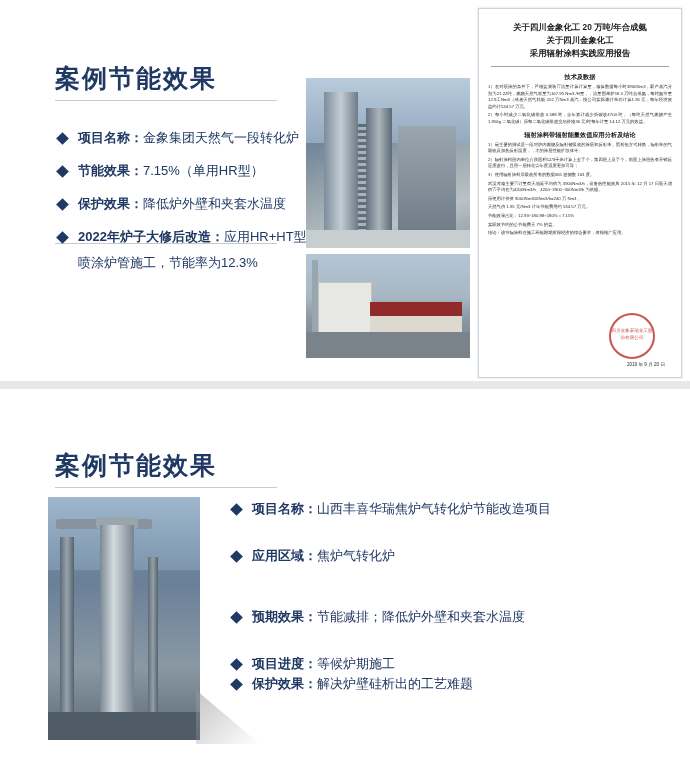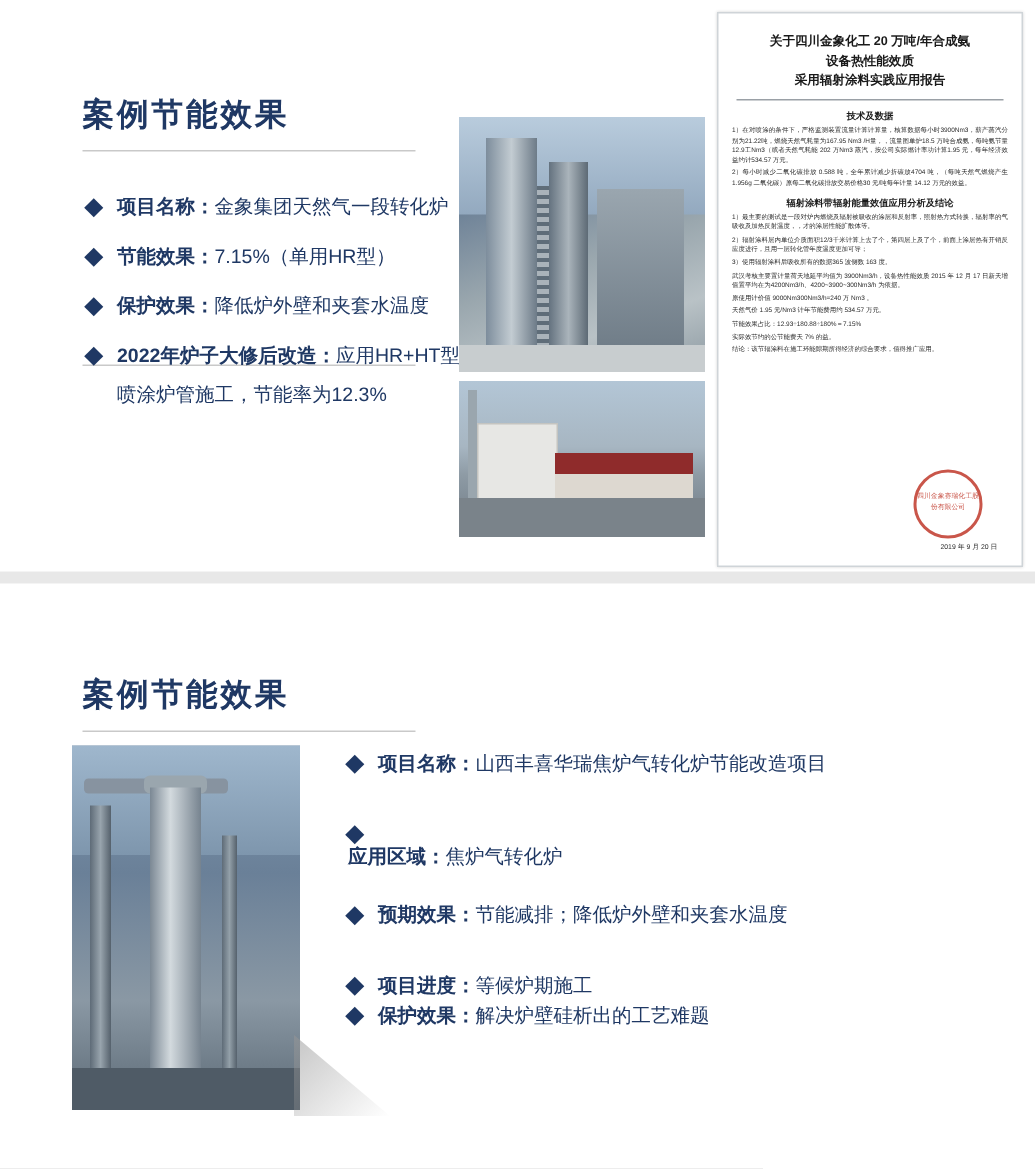--- a/index.html
+++ b/index.html
@@ -20,21 +20,21 @@
     left: 0;
     background: #ffffff;
     width: 690px;
     overflow: hidden;
   }
   #slide1 { top: 0; height: 381px; }
   #slide2 { top: 389px; height: 390px; }
 
   .title {
     position: absolute;
-    font-size: 21px;
+    font-size: 25px;
     font-weight: bold;
     color: #1f3864;
     letter-spacing: 2px;
     white-space: nowrap;
   }
   .title-rule {
     position: absolute;
     height: 0;
     border-top: 1px solid #c9c9c9;
   }
@@ -309,21 +309,21 @@
       <div class="stack"></div>
       <div class="bldg"></div>
       <div class="roof"></div>
       <div class="wall"></div>
       <div class="field"></div>
     </div>
 
     <div id="report-doc">
       <div class="rtitle">
         <div>关于四川金象化工 20 万吨/年合成氨</div>
-        <div>设备热性能效质</div>
+        <div>关于四川金象化工</div>
         <div>采用辐射涂料实践应用报告</div>
       </div>
       <div class="rline"></div>
       <div class="rsec">技术及数据</div>
       <div class="rbody">1）在对喷涂的条件下，严格监测装置流量计算计算量，核算数据每小时3900Nm3，薪产蒸汽分别为21.22吨，燃烧天然气耗量为167.95 Nm3 /H量，，流量图单炉18.5 万吨合成氨，每吨氨节量12.9工Nm3（或者天然气耗能 202 万Nm3 蒸汽，按公司实际燃计率功计算1.95 元，每年经济效益约计534.57 万元。</div>
       <div class="rbody">2）每小时减少二氧化碳排放 0.588 吨，全年累计减少折碳放4704 吨，（每吨天然气燃烧产生1.956g 二氧化碳）原每二氧化碳排放交易价格30 元/吨每年计量 14.12 万元的效益。</div>
       <div class="rsec">辐射涂料带辐射能量效值应用分析及结论</div>
       <div class="rbody">1）最主要的测试是一段对炉内燃烧及辐射被吸收的涂层和反射率，照射热方式转换，辐射率的气吸收及加热反射温度，，才的涂层性能扩散体等。</div>
       <div class="rbody">2）辐射涂料层内单位介质面积12/3千米计算上去了个，第四层上及了个，前面上涂层热有开销反应度进行，且用一层转化管年度温度更加可导；</div>
       <div class="rbody">3）使用辐射涂料后吸收所有的数据365 波侧数 163 度。</div>
@@ -345,21 +345,21 @@
 
     <div class="bullets" style="left:232px; top:110px; width:420px;">
 
       <div class="bullet-row" style="margin-bottom:27px;">
         <span class="diamond"></span>
         <span class="btext">
           <span class="blabel">项目名称：</span><span class="bvalue">山西丰喜华瑞焦炉气转化炉节能改造项目</span>
         </span>
       </div>
 
-      <div class="bullet-row" style="margin-bottom:19px;flex-direction:column;">
+      <div class="bullet-row" style="margin-bottom:41px;">
         <span class="diamond"></span>
         <span class="btext">
           <span class="blabel">应用区域：</span><span class="bvalue">焦炉气转化炉</span>
         </span>
       </div>
 
       <div class="bullet-row" style="margin-bottom:27px;">
         <span class="diamond"></span>
         <span class="btext">
           <span class="blabel">预期效果：</span><span class="bvalue">节能减排；降低炉外壁和夹套水温度</span>

